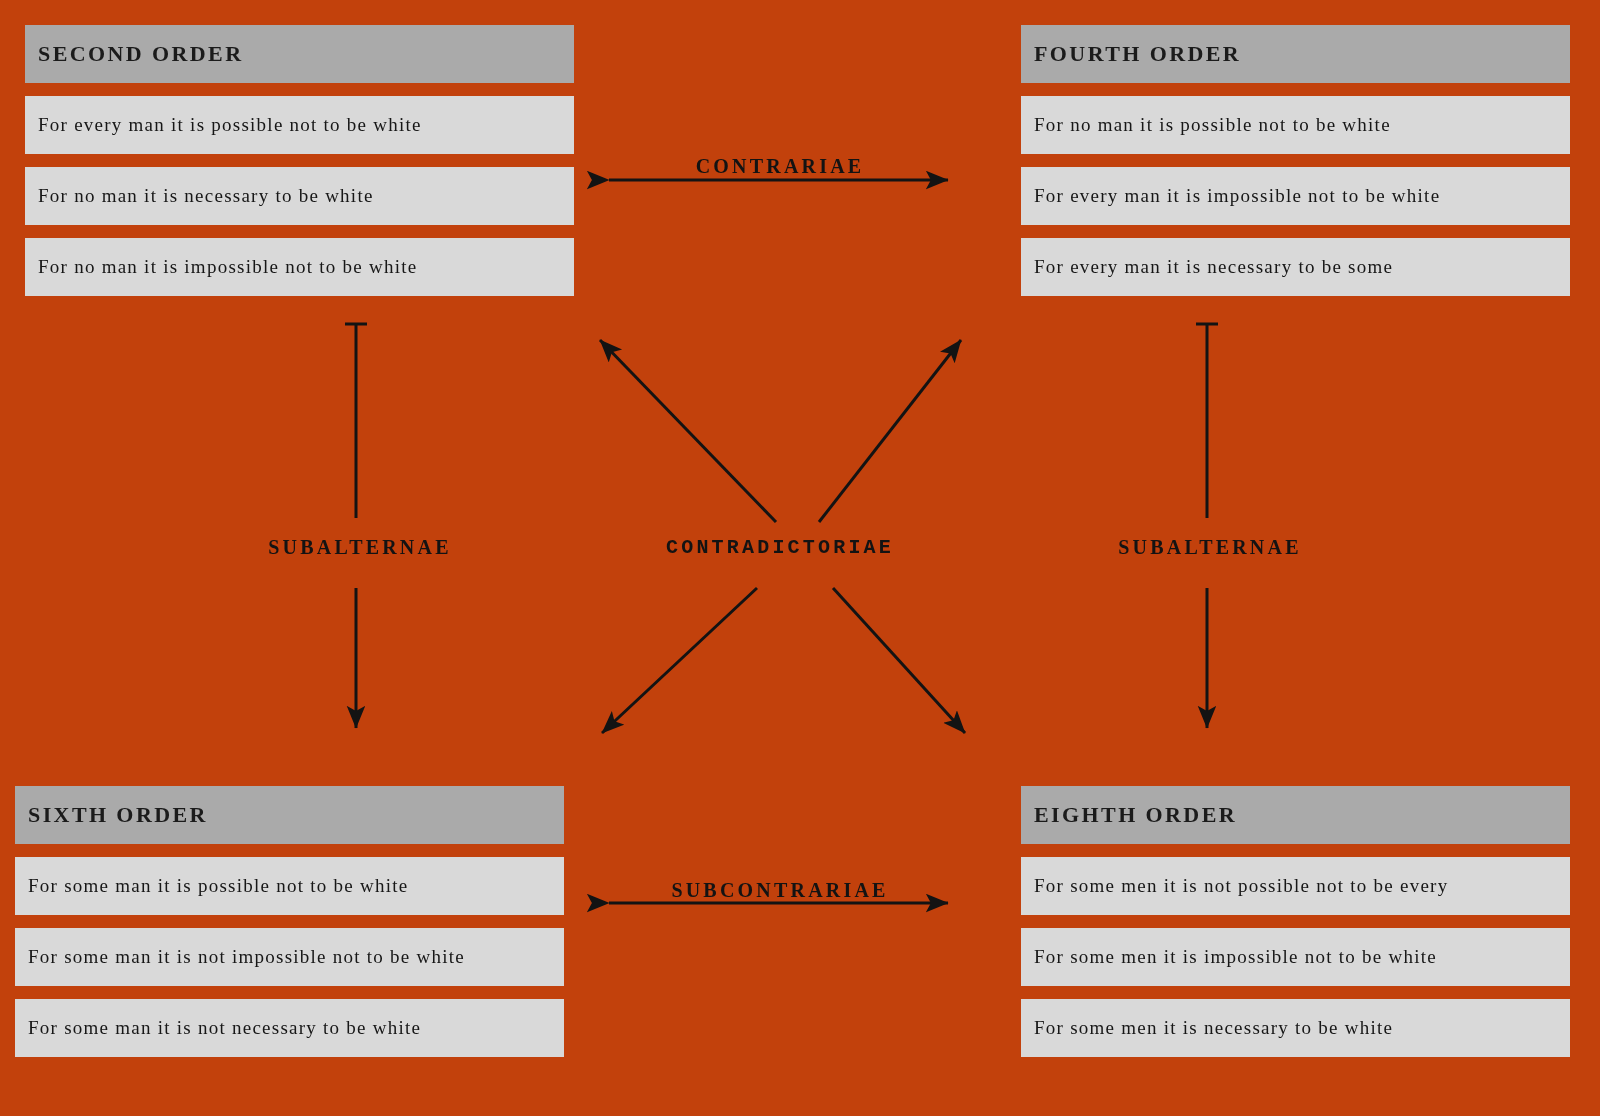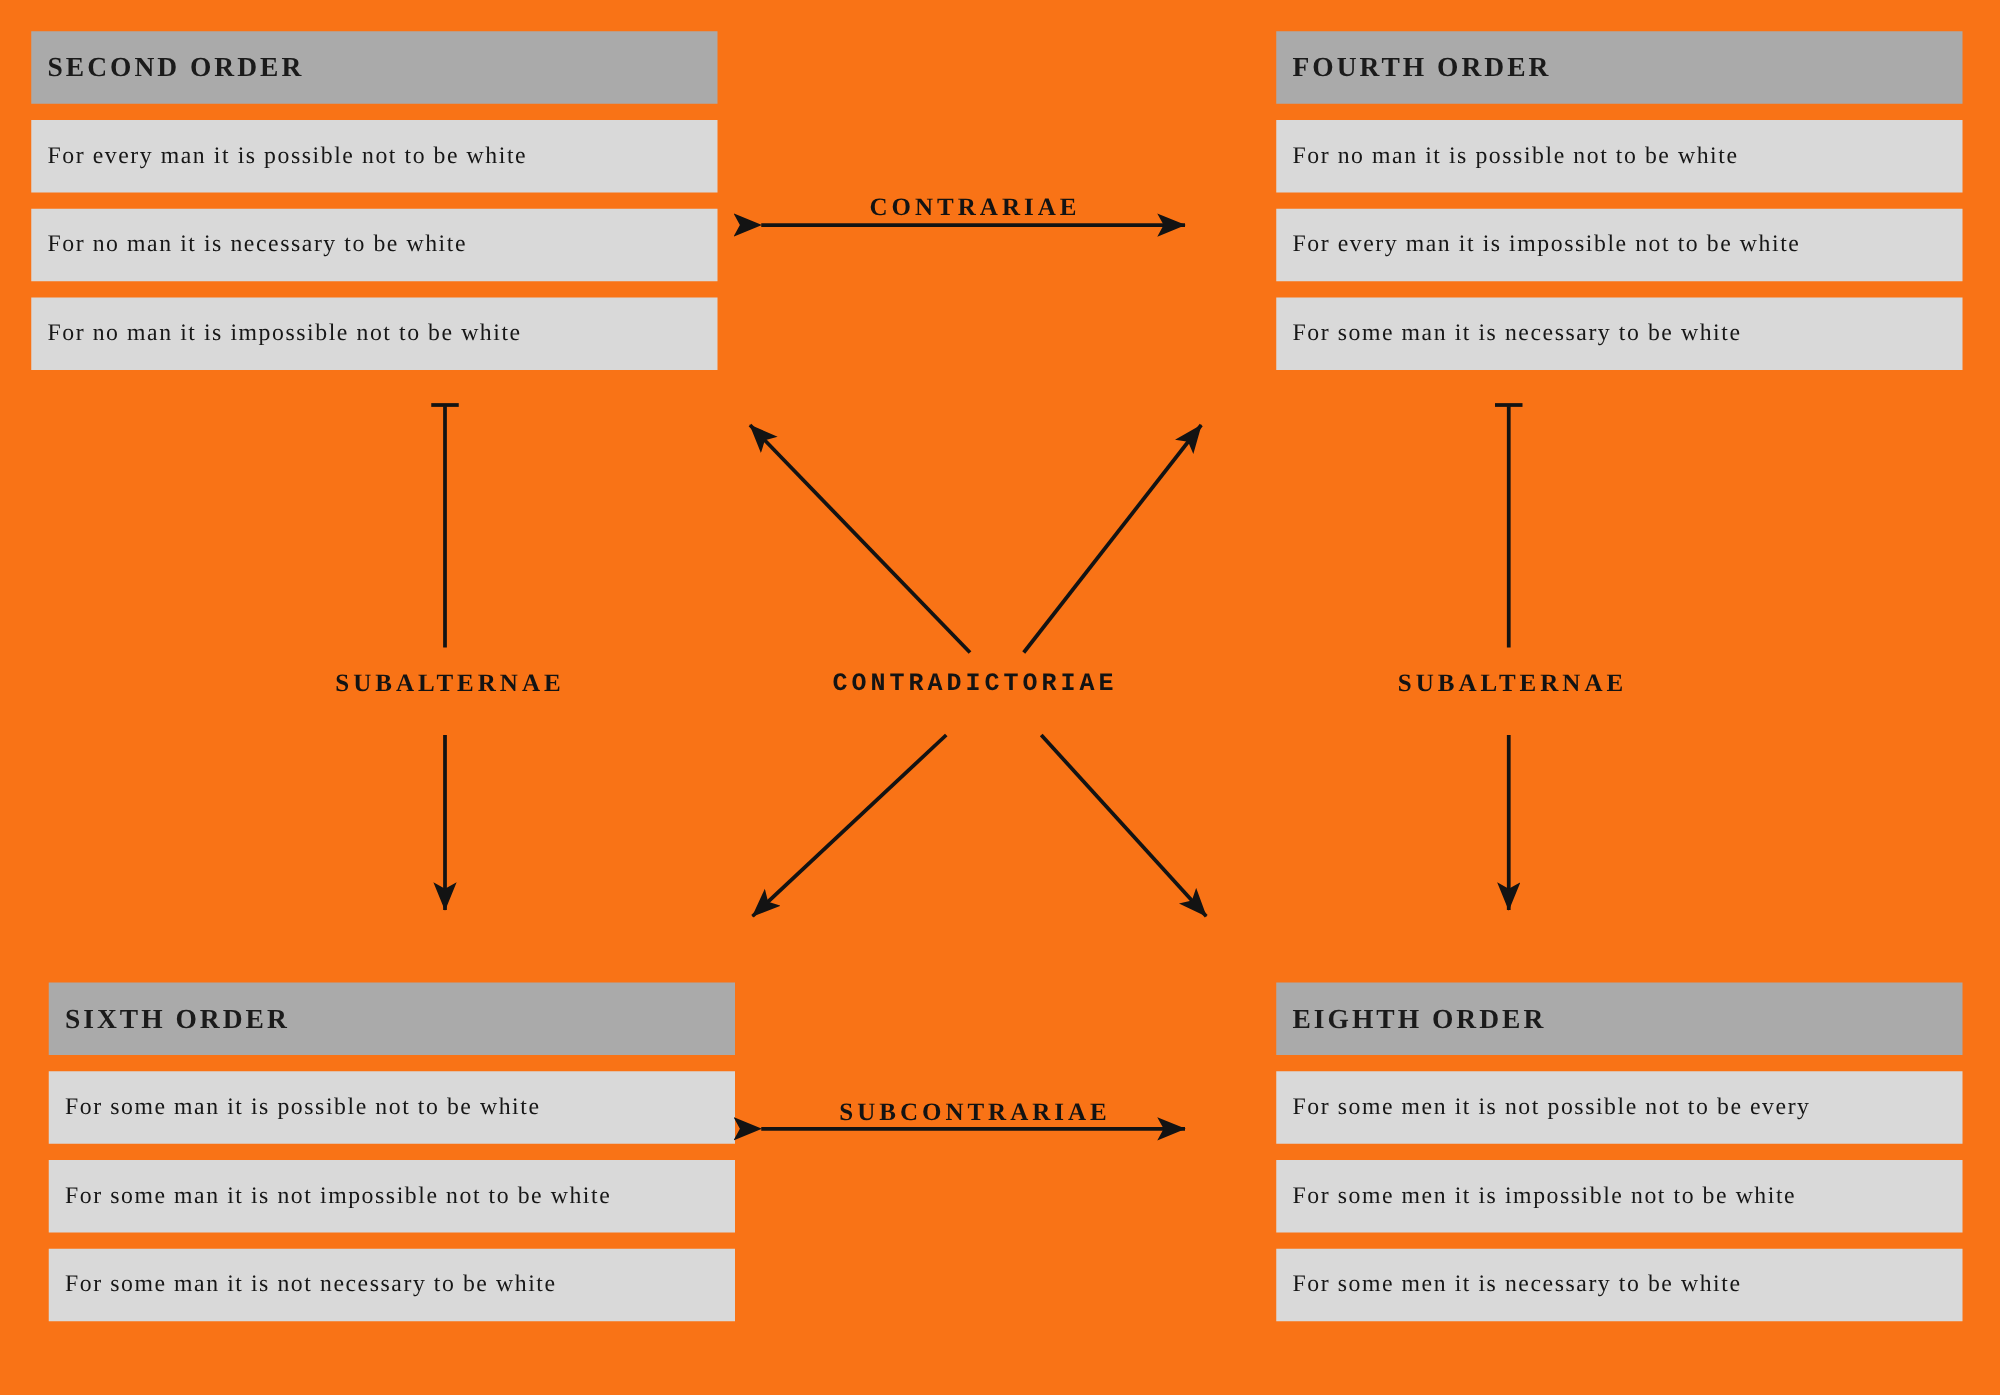--- a/index.html
+++ b/index.html
@@ -9,32 +9,32 @@
     background: #ffffff;
   }
   body {
     font-family: "Liberation Serif", "DejaVu Serif", serif;
     color: #1a1a1a;
   }
   #canvas {
     position: relative;
     width: 1600px;
     height: 1116px;
-    background: #f97316;
+    background: #c2410c;
     overflow: hidden;
   }
 
   
   .quadrant {
     position: absolute;
     width: 549px;
   }
   .q-tl { left: 25px;   top: 25px;  }
   .q-tr { left: 1021px; top: 25px;  }
-  .q-bl { left: 39px;   top: 786px; }
+  .q-bl { left: 15px;   top: 786px; }
   .q-br { left: 1021px; top: 786px; }
 
   .order-header {
     height: 58px;
     background: #aaaaaa;
     display: flex;
     align-items: center;
     padding: 0 13px;
     box-sizing: border-box;
   }
@@ -112,21 +112,21 @@
     <div class="order-header">
       <span class="order-title">FOURTH ORDER</span>
     </div>
     <div class="prop-row">
       <span class="prop-text">For no man it is possible not to be white</span>
     </div>
     <div class="prop-row">
       <span class="prop-text">For every man it is impossible not to be white</span>
     </div>
     <div class="prop-row">
-      <span class="prop-text">For some man it is necessary to be white</span>
+      <span class="prop-text">For every man it is necessary to be some</span>
     </div>
   </div>
 
   <div class="quadrant q-bl">
     <div class="order-header">
       <span class="order-title">SIXTH ORDER</span>
     </div>
     <div class="prop-row">
       <span class="prop-text">For some man it is possible not to be white</span>
     </div>

